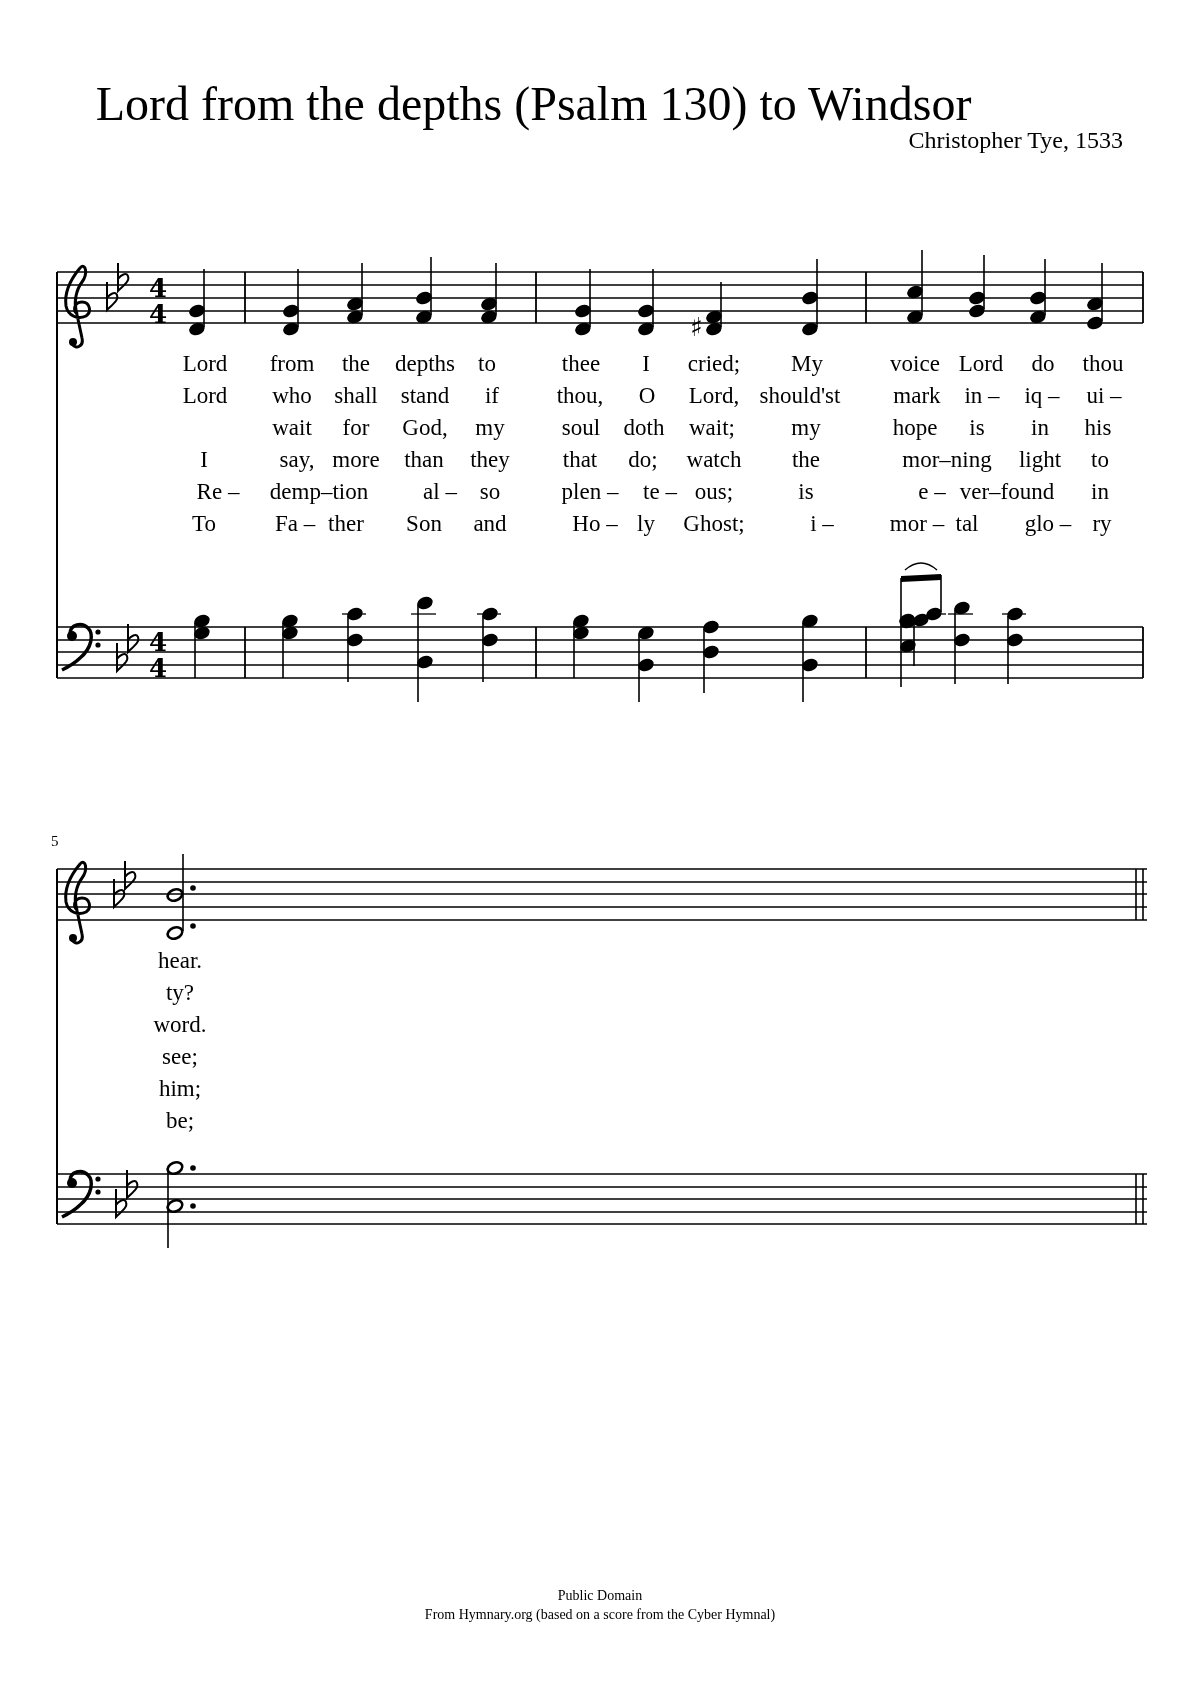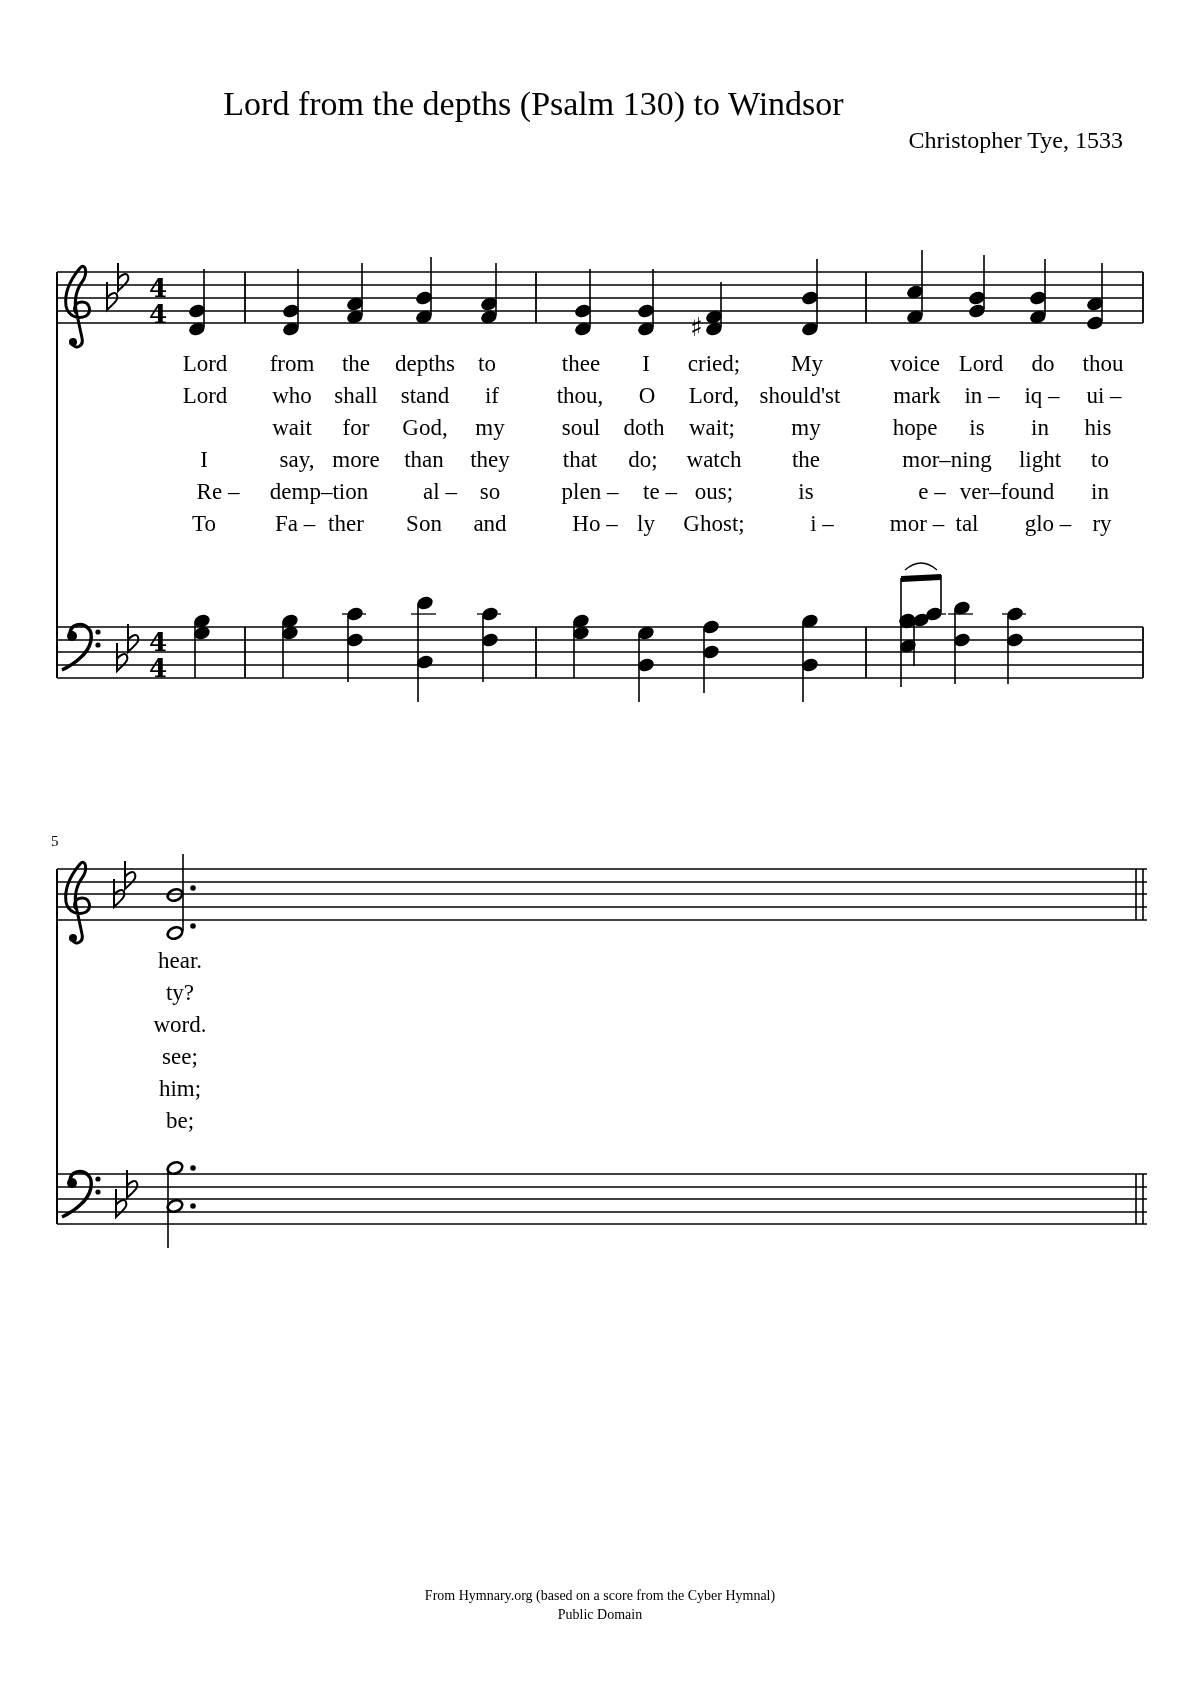--- a/index.html
+++ b/index.html
@@ -1,19 +1,19 @@
 <!DOCTYPE html>
 <html><head>
 <meta charset="utf-8">
 <style>
   html, body { margin: 0; padding: 0; background: #ffffff; }
   body { width: 1200px; height: 1697px; position: relative; overflow: hidden;
          font-family: "Liberation Serif", "DejaVu Serif", serif; color: #000; }
   .title { position: absolute; left: 0; width: 1067px; top: 76px; text-align: center;
-           font-size: 34px; line-height: 56px; font-family: "Liberation Serif", serif; }
+           font-size: 48px; line-height: 56px; font-family: "Liberation Serif", serif; }
   .composer { position: absolute; right: 77px; top: 128px; font-size: 24px; line-height: 24px;
               font-family: "Liberation Serif", serif; }
   .measure-number { position: absolute; left: 51px; top: 833px; font-size: 15px;
                     font-family: "Liberation Serif", serif; }
   .footer { position: absolute; left: 0; width: 1200px; top: 1586px; text-align: center;
             font-size: 14px; line-height: 19px; font-family: "Liberation Serif", serif; }
   .footer div { display: block; }
   svg.score { position: absolute; left: 0; top: 0; }
   .lyric { font-family: "Liberation Serif", serif; font-size: 23px; }
 </style>
@@ -337,15 +337,15 @@
       <text x="180" y="1000">ty?</text>
       <text x="180" y="1032">word.</text>
       <text x="180" y="1064">see;</text>
       <text x="180" y="1096">him;</text>
       <text x="180" y="1128">be;</text>
     </g>
   </g>
 </svg>
 
 <div class="footer">
+  <div>Public Domain</div>
   <div>From Hymnary.org (based on a score from the Cyber Hymnal)</div>
-  <div>Public Domain</div>
 </div>
 
 </body></html>

